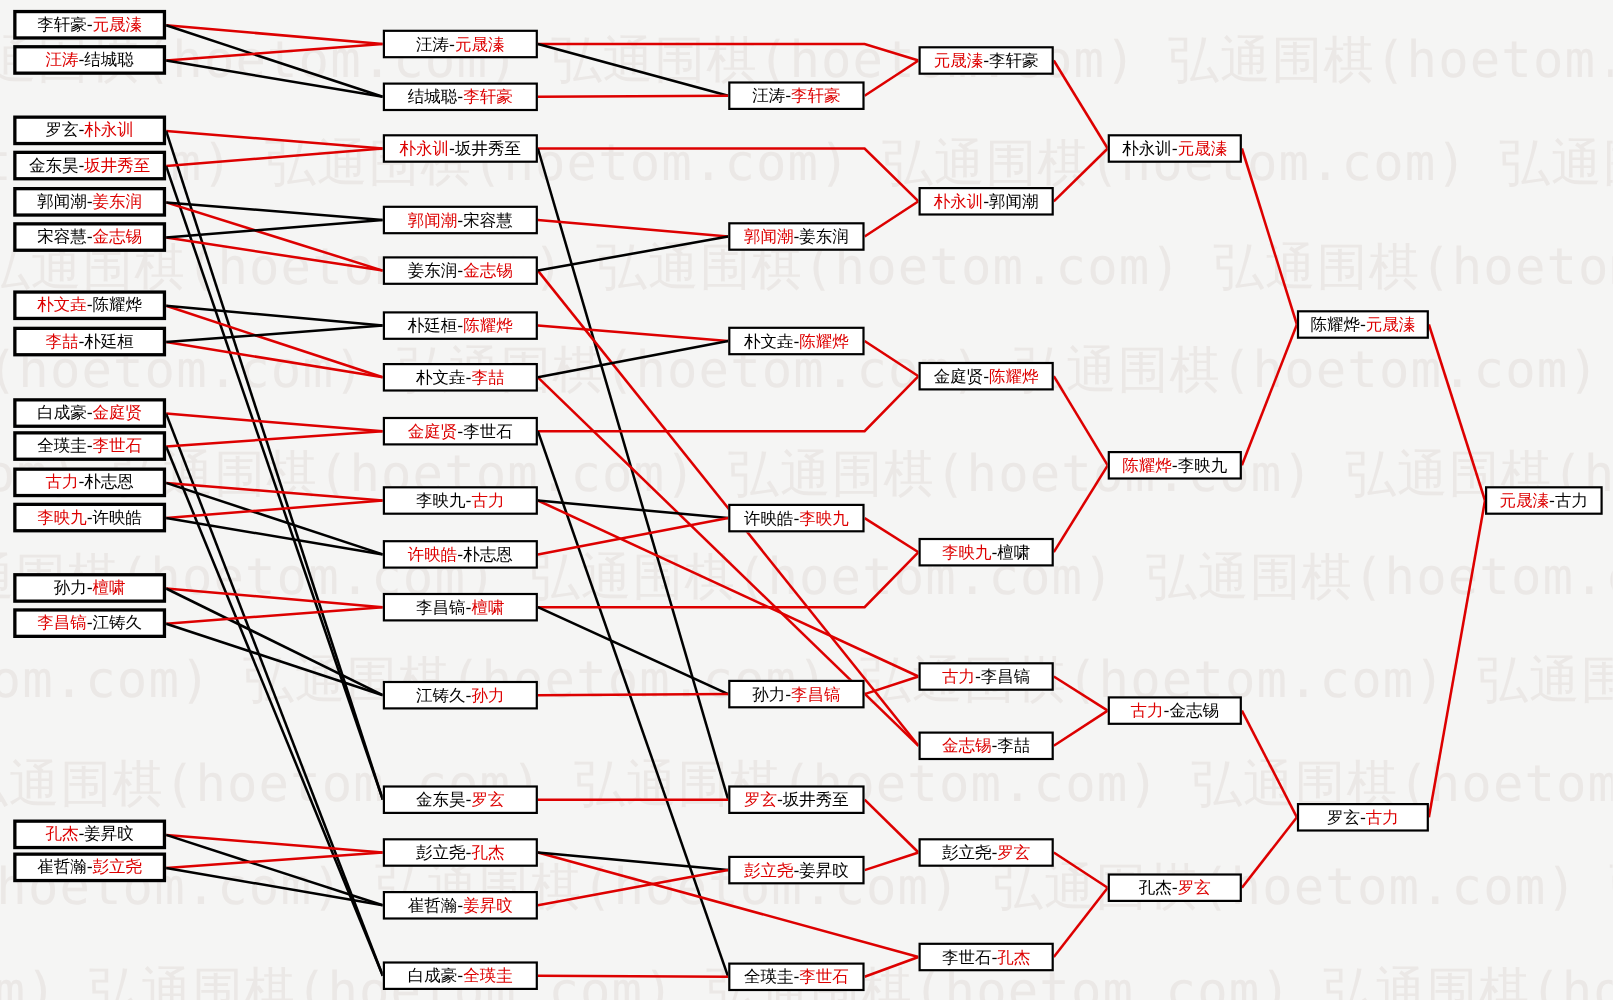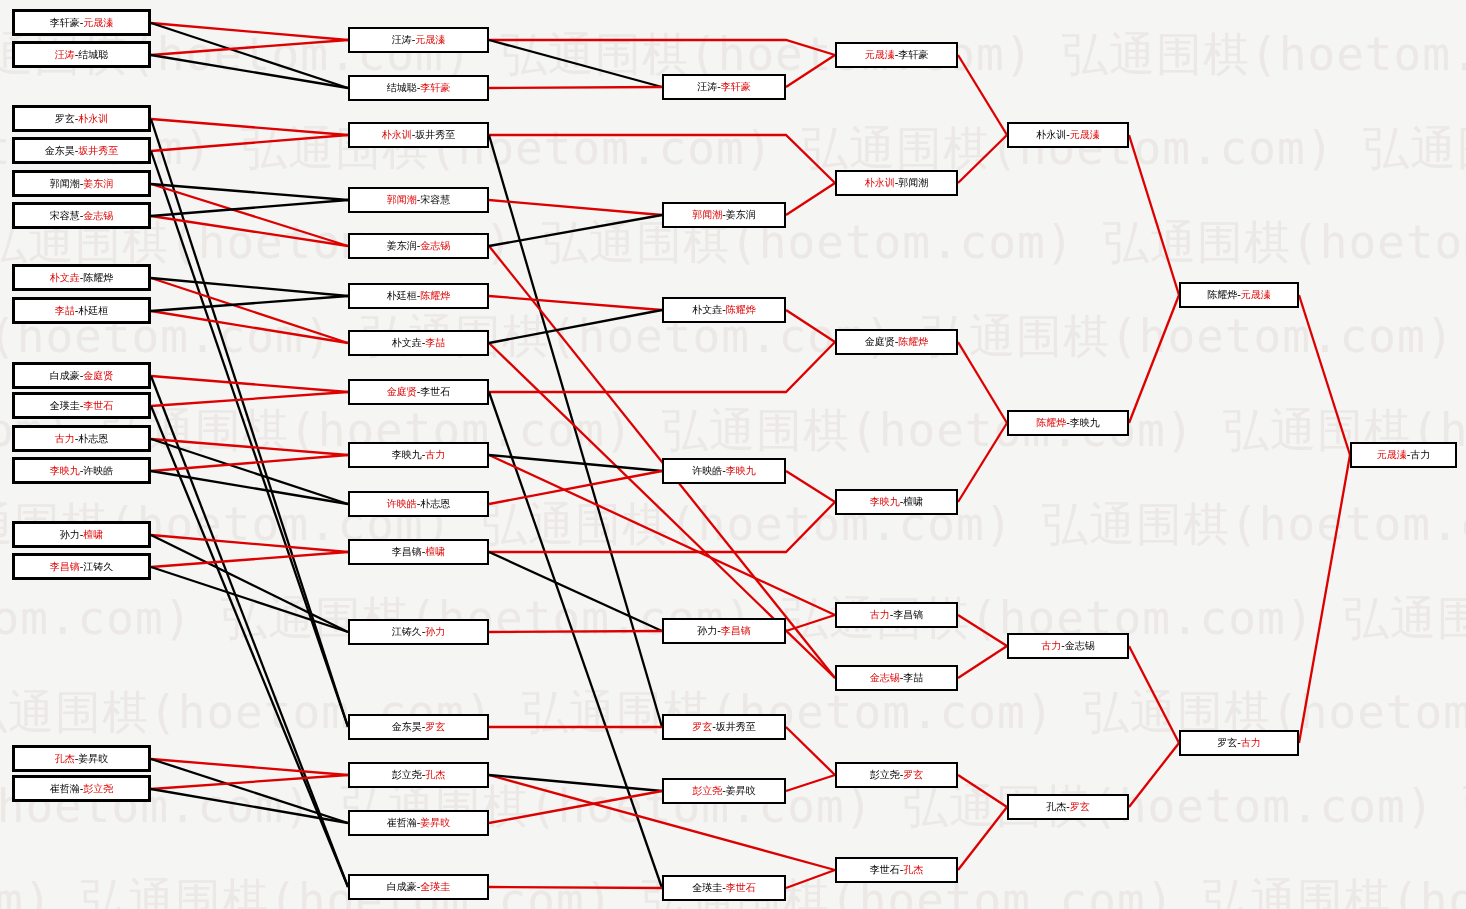--- a/index.html
+++ b/index.html
@@ -13,21 +13,21 @@
     font-family:"DejaVu Sans Mono",monospace;
     font-size:46px;letter-spacing:1px;
     user-select:none;pointer-events:none;
   }
   #lines{position:absolute;left:0;top:0;z-index:1;}
   .box{
     position:absolute;z-index:2;box-sizing:border-box;
     background:#ffffff;border:2px solid #000;
     height:26px;padding:4px 3px;
     display:flex;align-items:center;justify-content:center;
-    font-size:10px;line-height:1;white-space:nowrap;color:#000;
+    font-size:15px;line-height:1;white-space:nowrap;color:#000;
   }
   .box.bold{border-width:3px;height:27px;}
 </style>
 </head>
 <body>
 
 <div id="stage">
     <div class="wm" style="top: 24px; left: -60px; color: rgb(235, 232, 230);">弘通围棋(hoetom.com)  弘通围棋(hoetom.com)  弘通围棋(hoetom.com)  弘通围棋(hoetom.com)  </div>
     <div class="wm" style="top: 118px; left: -320px; color: rgb(235, 232, 230);">弘通围棋(hoetom.com)  弘通围棋(hoetom.com)  弘通围棋(hoetom.com)  弘通围棋(hoetom.com)  </div>
     <div class="wm" style="top: 212px; left: -580px; color: rgb(235, 232, 230);">弘通围棋(hoetom.com)  弘通围棋(hoetom.com)  弘通围棋(hoetom.com)  弘通围棋(hoetom.com)  </div>

